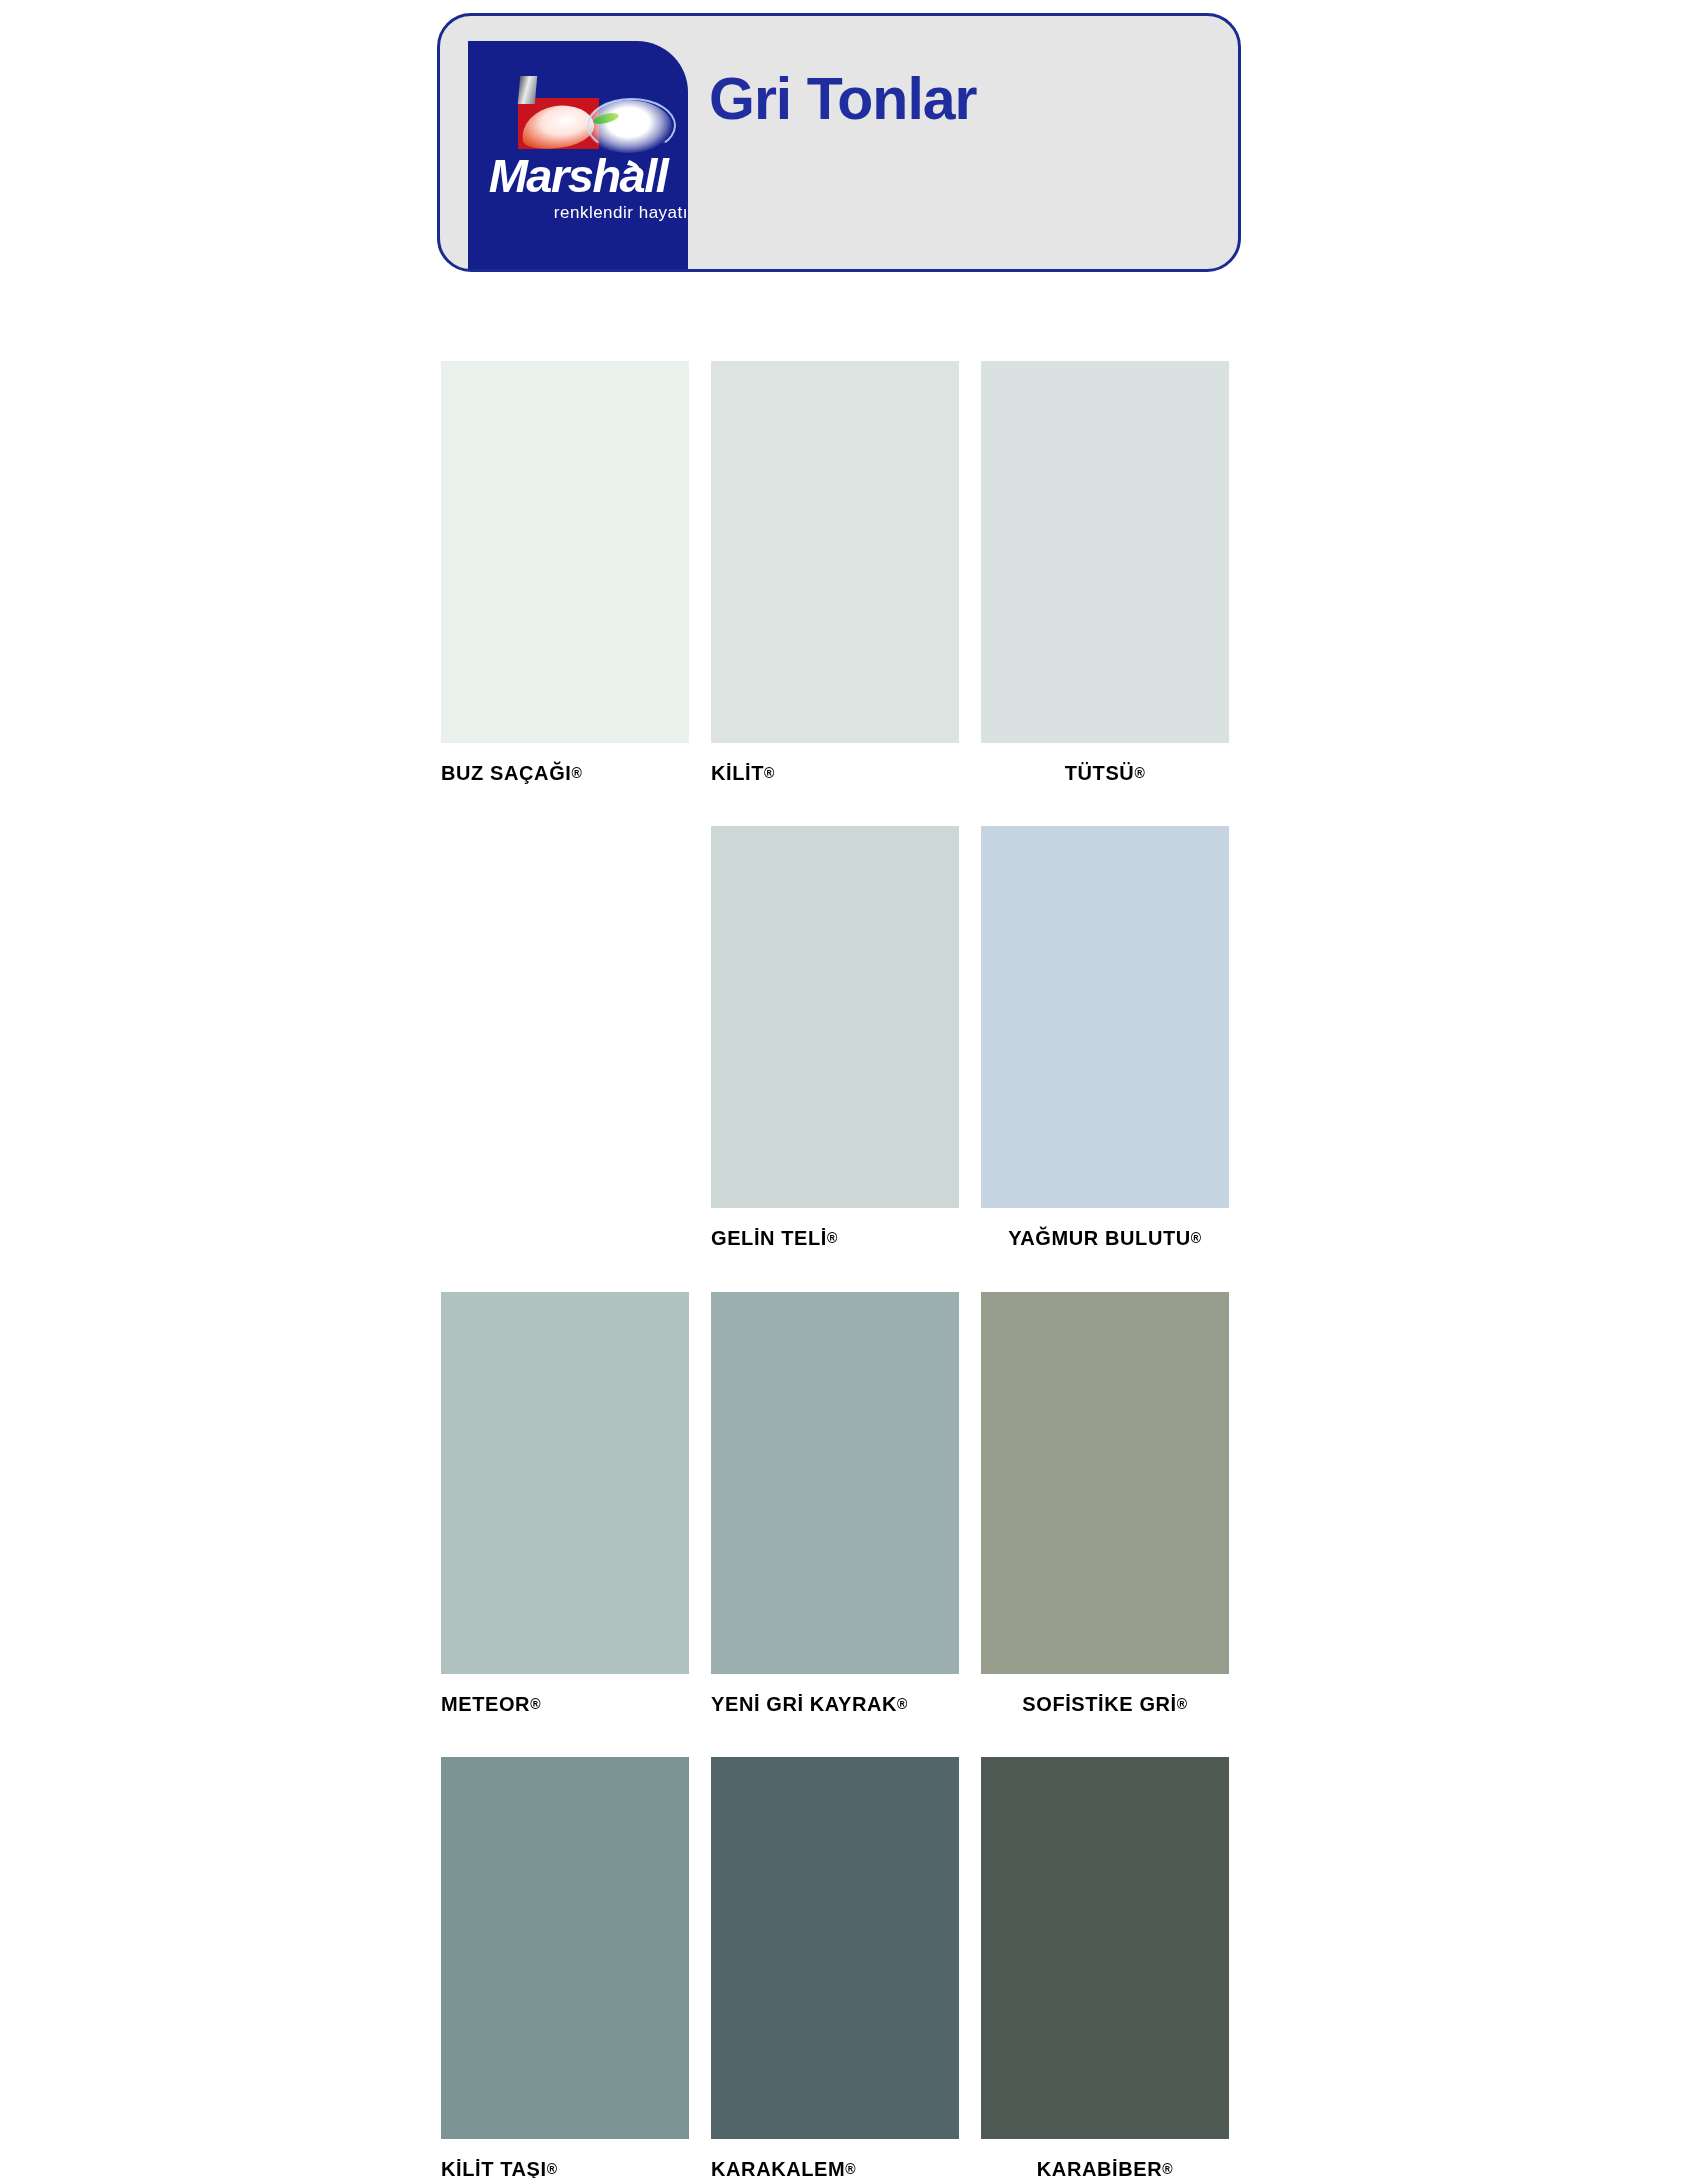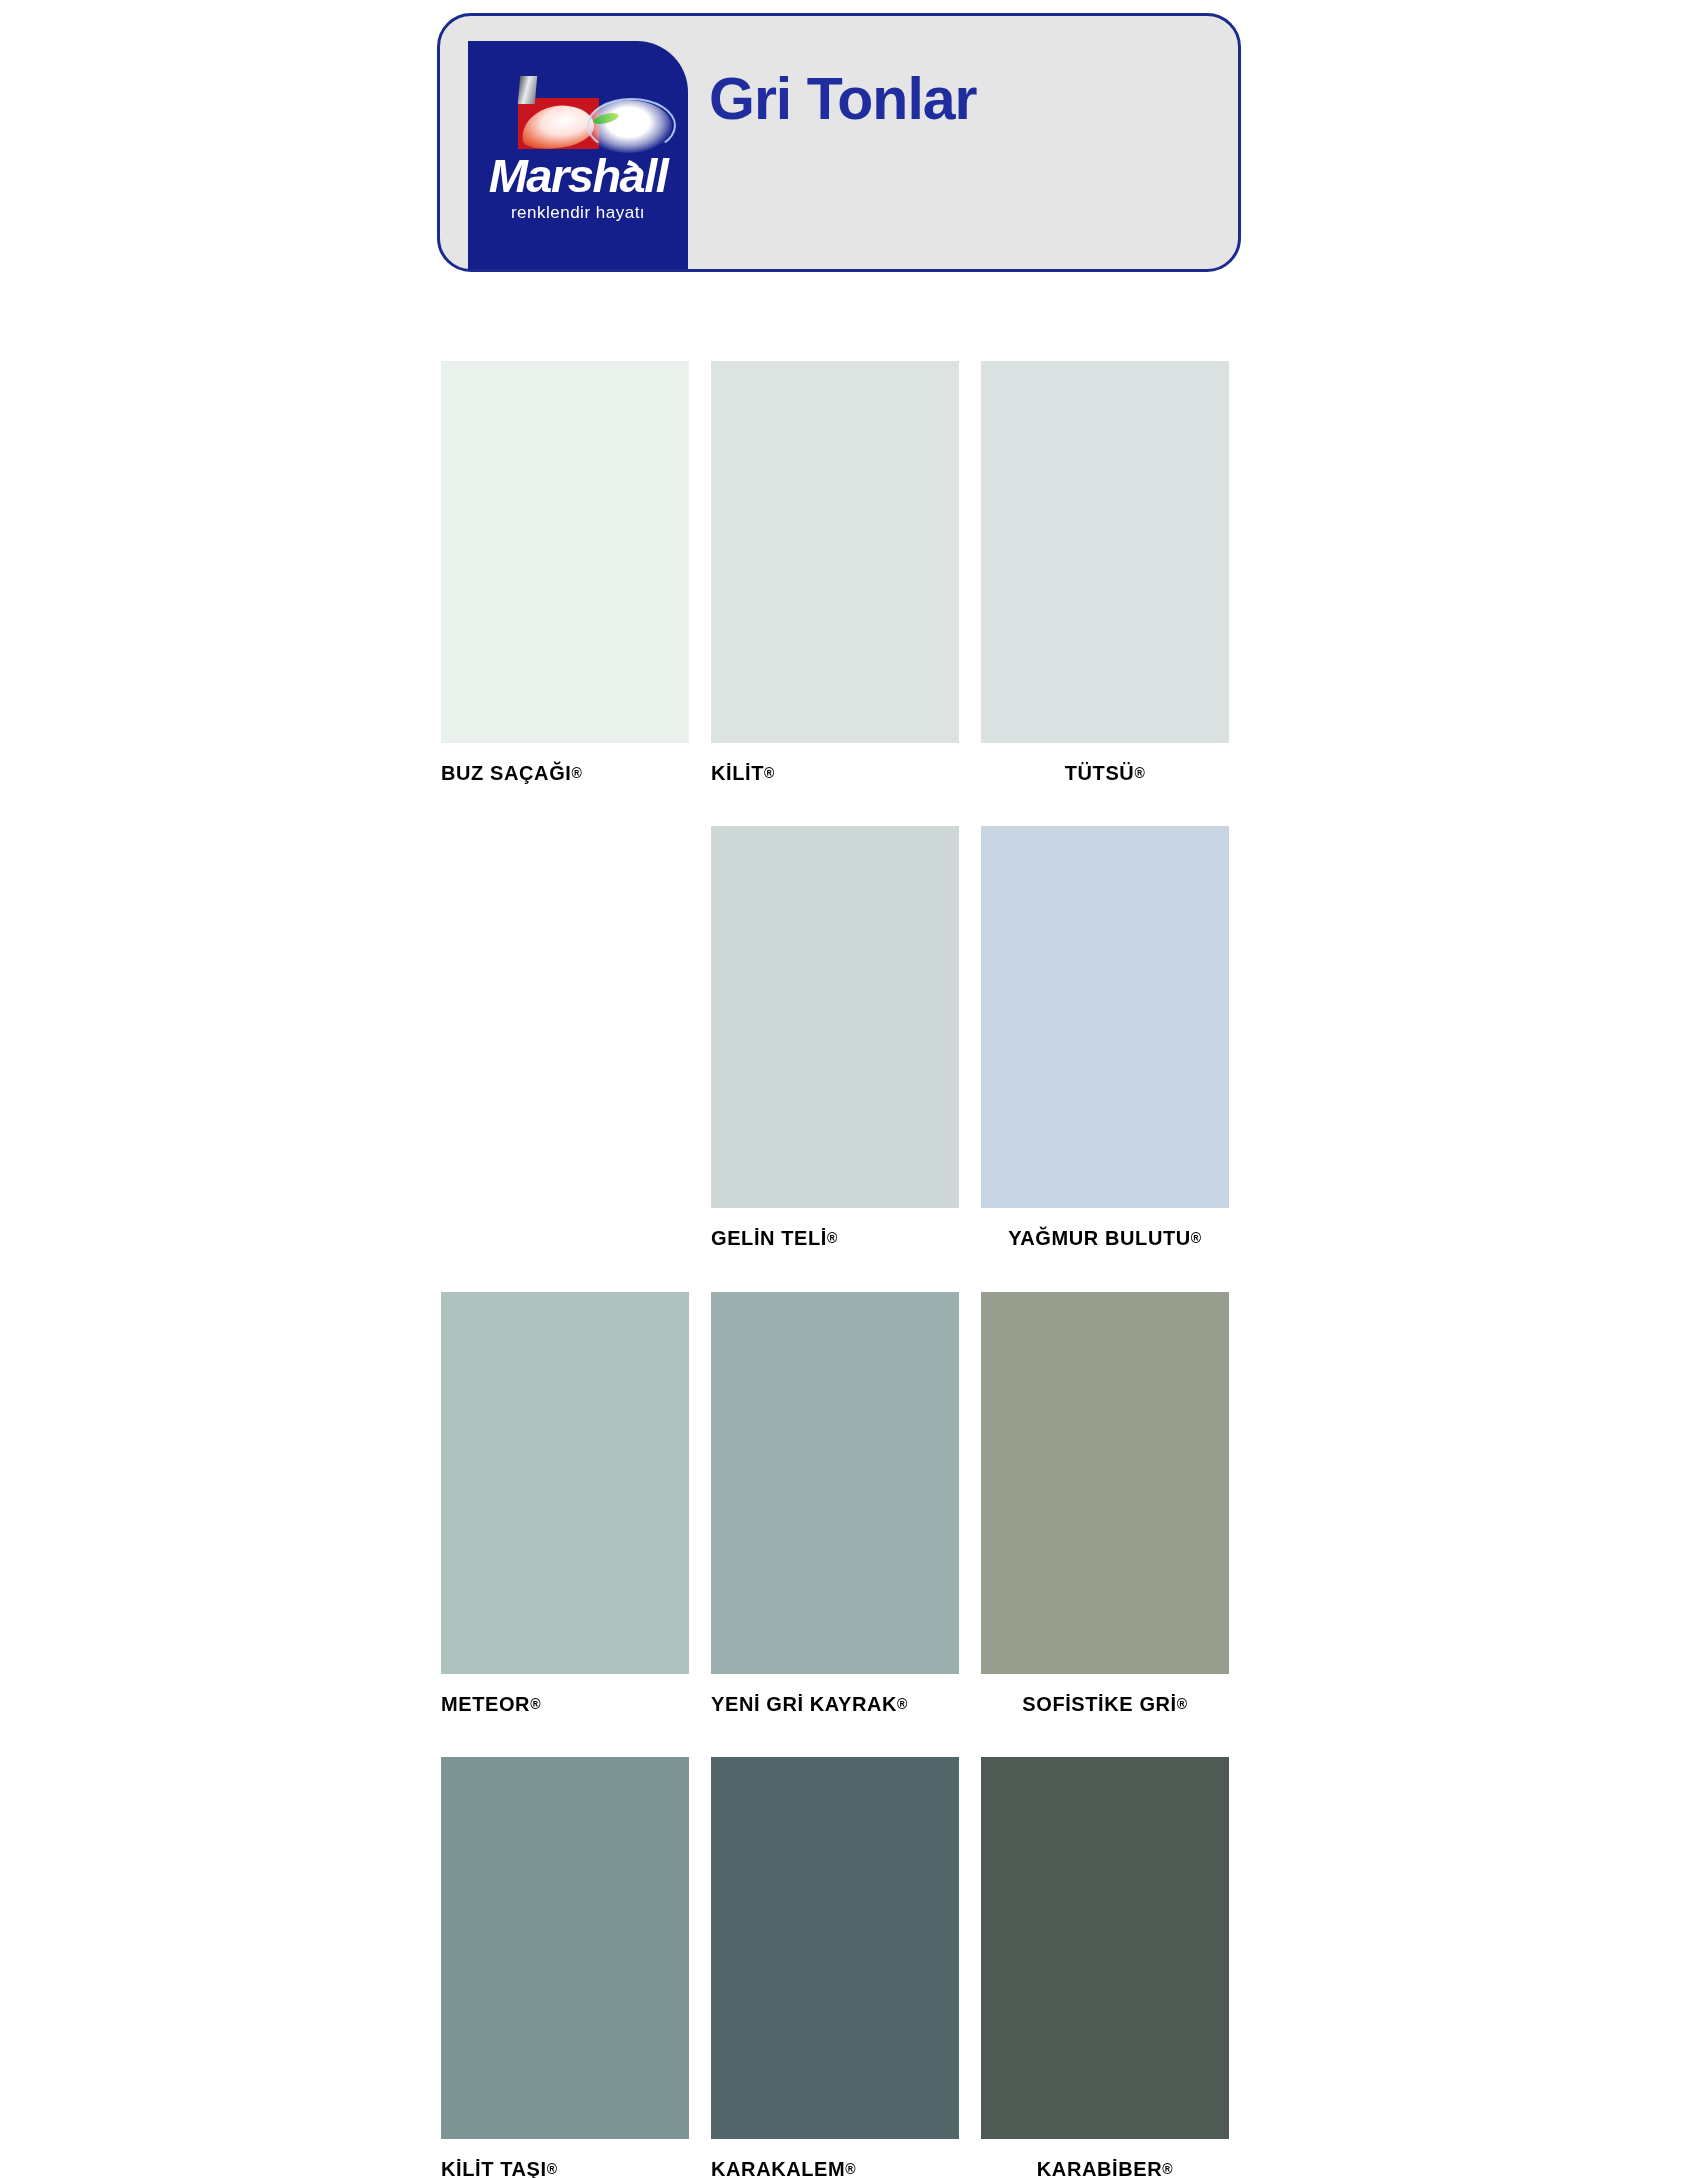--- a/index.html
+++ b/index.html
@@ -113,21 +113,21 @@
     font-style: italic;
     letter-spacing: -1.5px;
     font-family: "Liberation Sans", sans-serif;
     line-height: 1;
   }
   .logo-tagline {
     position: absolute;
     left: 0;
     top: 162px;
     width: 220px;
-    text-align: center;
+    text-align: right;
     color: #ffffff;
     font-size: 17px;
     letter-spacing: 0.5px;
     font-family: "Liberation Sans", sans-serif;
   }
   .logo-tick {
     position: absolute;
     left: 158px;
     top: 117px;
     width: 22px;

